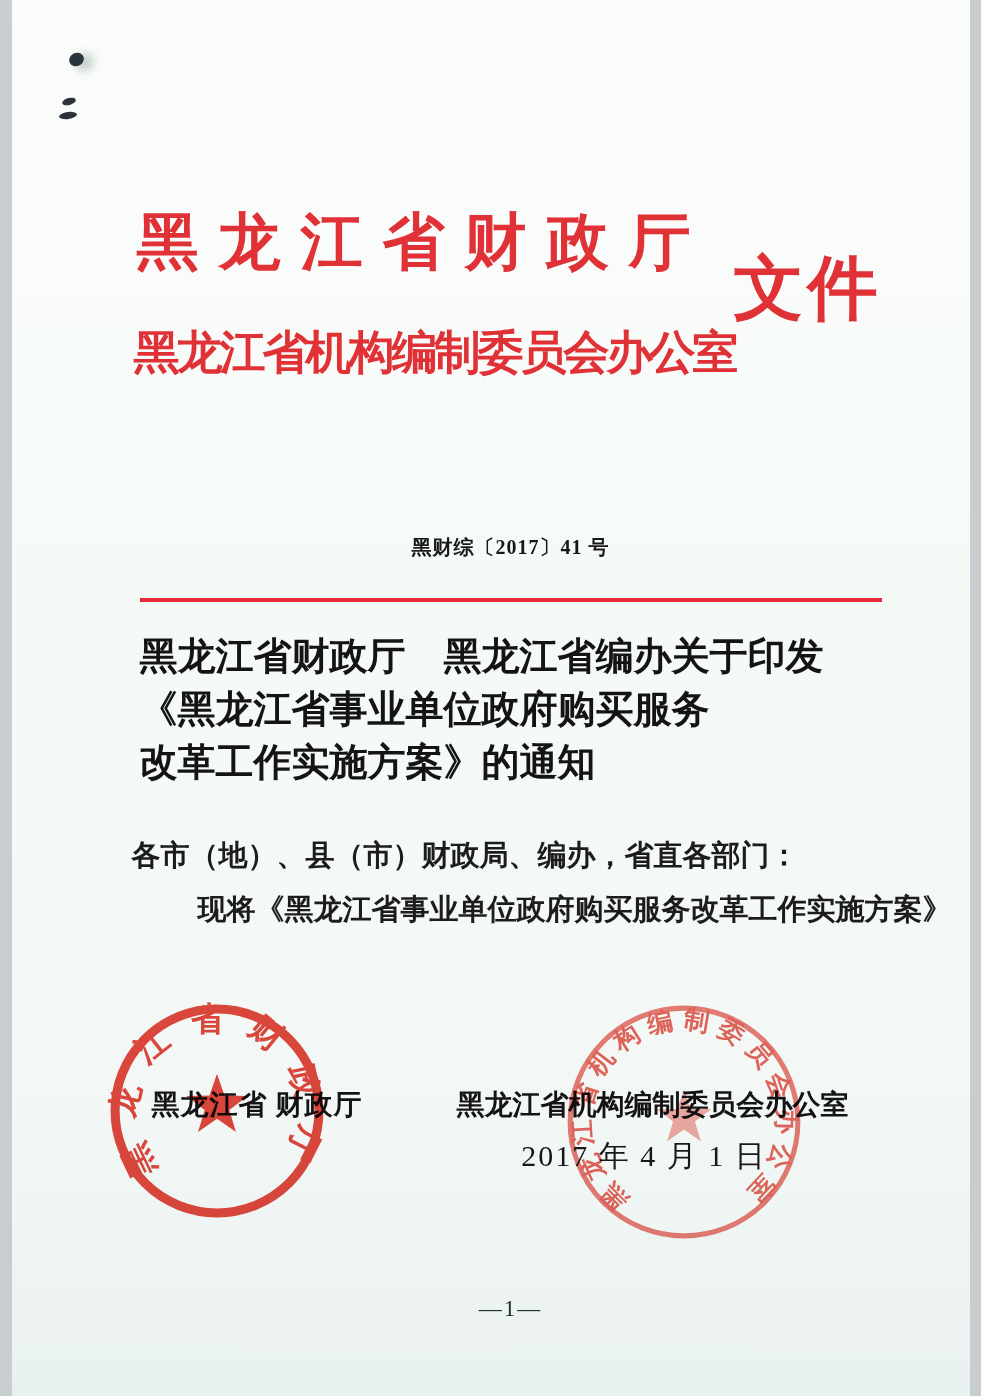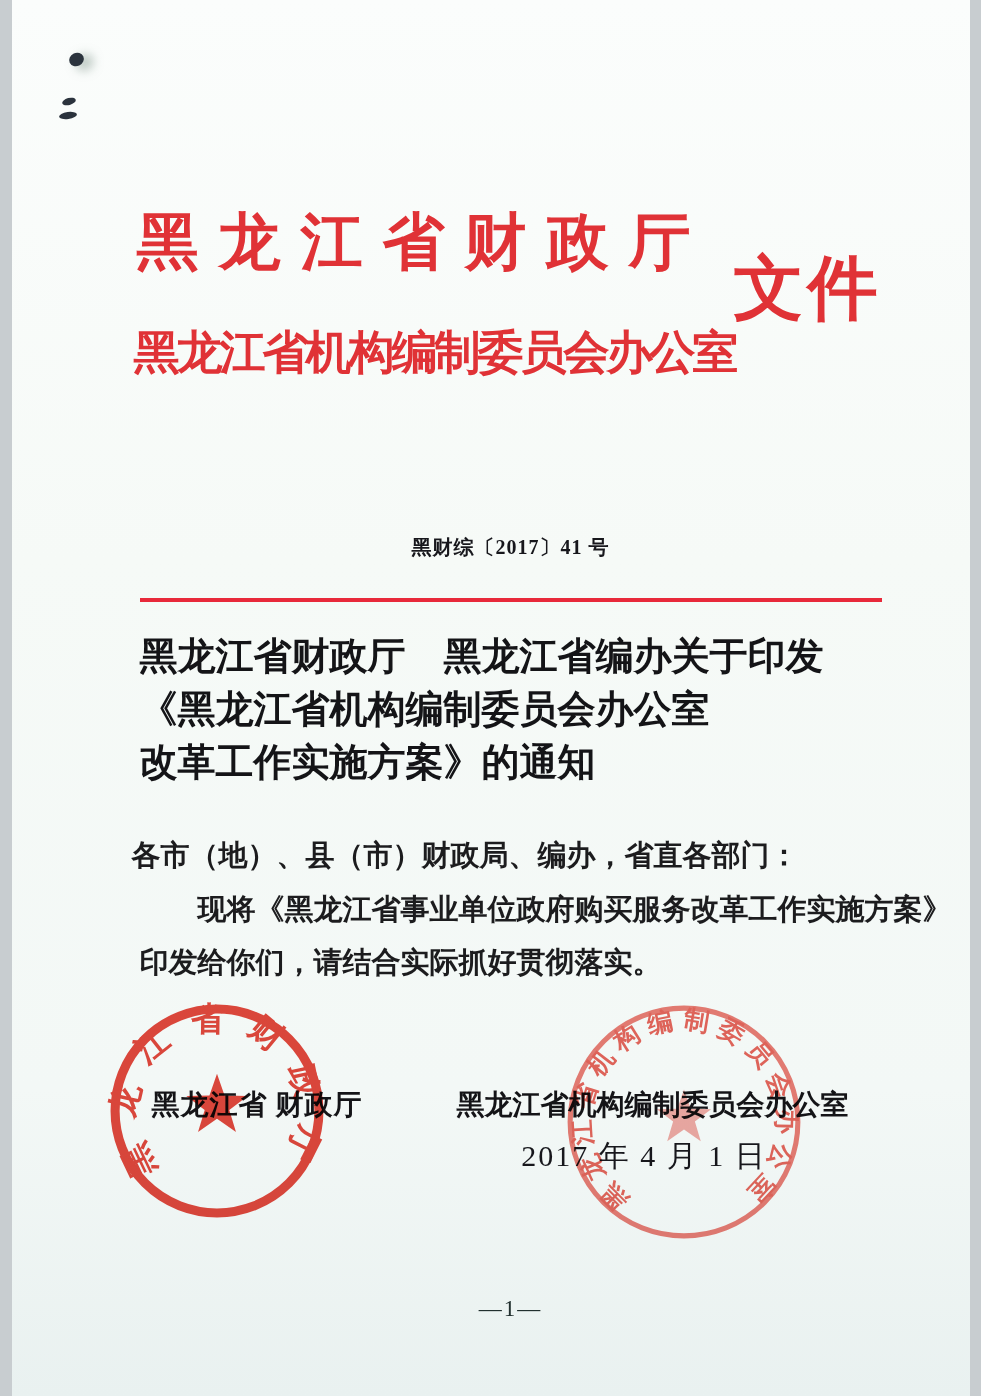--- a/index.html
+++ b/index.html
@@ -86,27 +86,26 @@
   <div class="abs org1">黑龙江省财政厅</div>
   <div class="abs doctype">文件</div>
   <div class="abs org2">黑龙江省机构编制委员会办公室</div>
 
   <div class="abs refnum">黑财综〔2017〕41 号</div>
 
   <div class="abs redrule"></div>
 
   <div class="abs title">
     <div>黑龙江省财政厅　黑龙江省编办关于印发</div>
-    <div>《黑龙江省机构编制委员会办公室</div>
+    <div>《黑龙江省事业单位政府购买服务</div>
     <div>改革工作实施方案》的通知</div>
   </div>
 
   <div class="abs bodytext salutation">各市（地）、县（市）财政局、编办，省直各部门：</div>
   <div class="abs bodytext bline1">现将《黑龙江省事业单位政府购买服务改革工作实施方案》</div>
-  <div class="abs bodytext bline2">印发给你们，请结合实际抓好贯彻落实。</div>
 
   <div class="abs sig sig-left">黑龙江省 财政厅</div>
   <div class="abs sig sig-right">黑龙江省机构编制委员会办公室</div>
   <div class="abs sig-date">2017 年 4 月 1 日</div>
 
   <div class="abs footer-page">—1—</div>
 
   <svg class="seal seal-left" viewBox="0 0 220 220" xmlns="http://www.w3.org/2000/svg">
     <circle cx="110" cy="110" r="101" fill="none" stroke="#e23a2e" stroke-width="9"></circle>
     <polygon points="110,73 117.5,94.6 140.4,95.1 122.2,109 128.8,130.9 110,117.8 91.2,130.9 97.8,109 79.6,95.1 102.5,94.6" fill="#e23a2e"></polygon>

